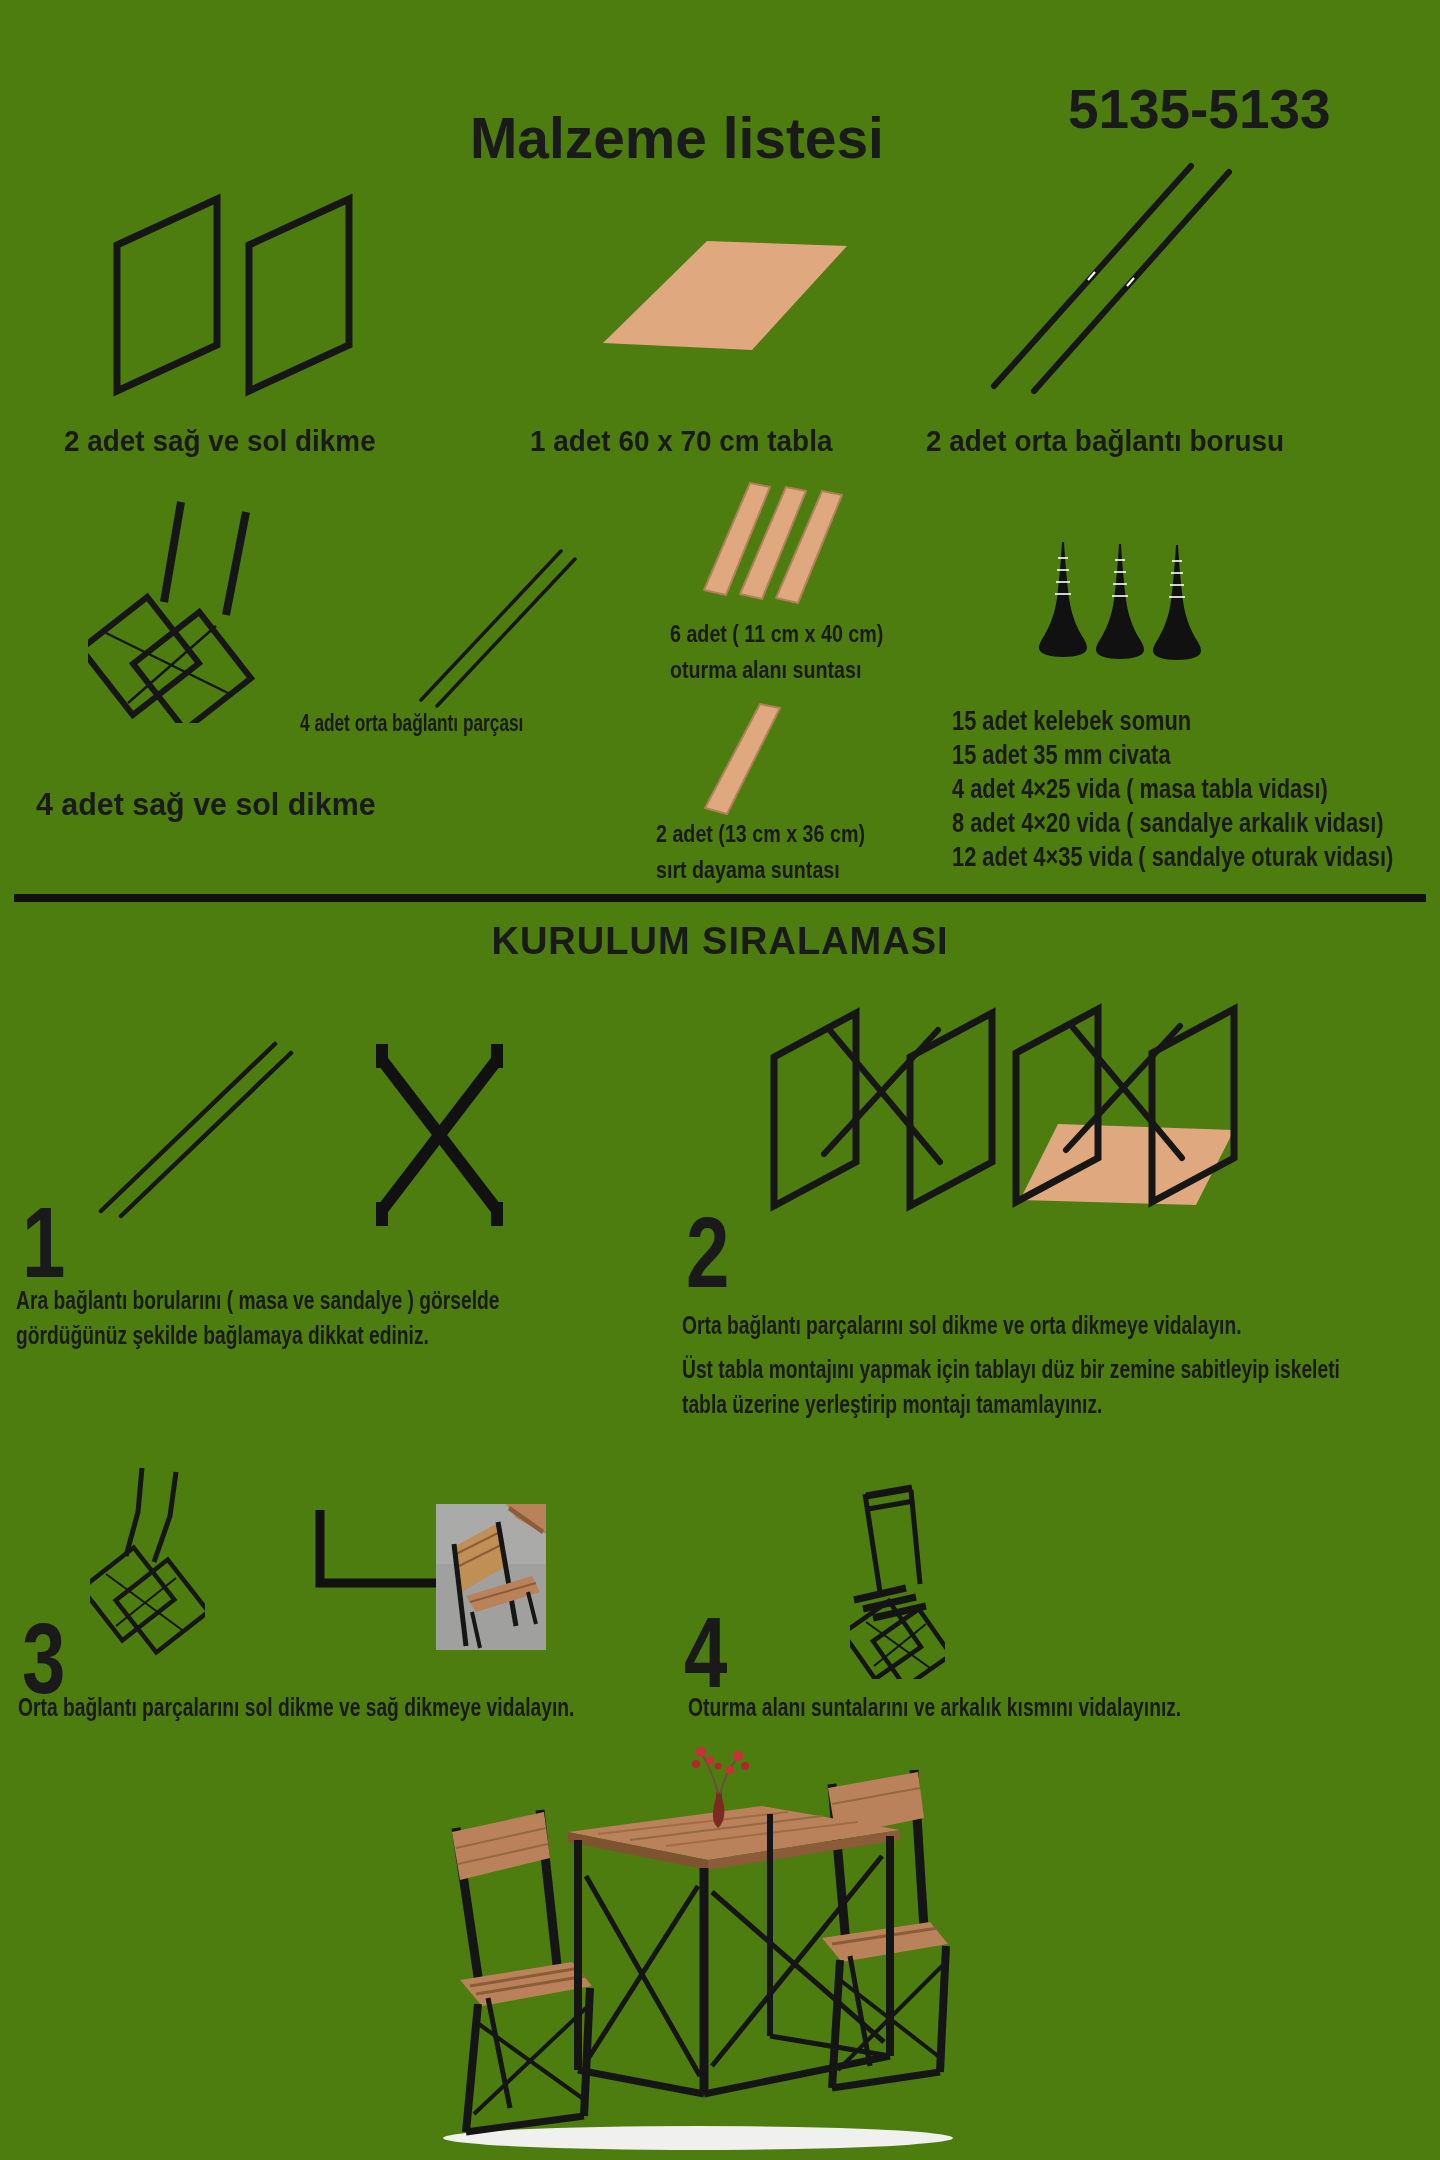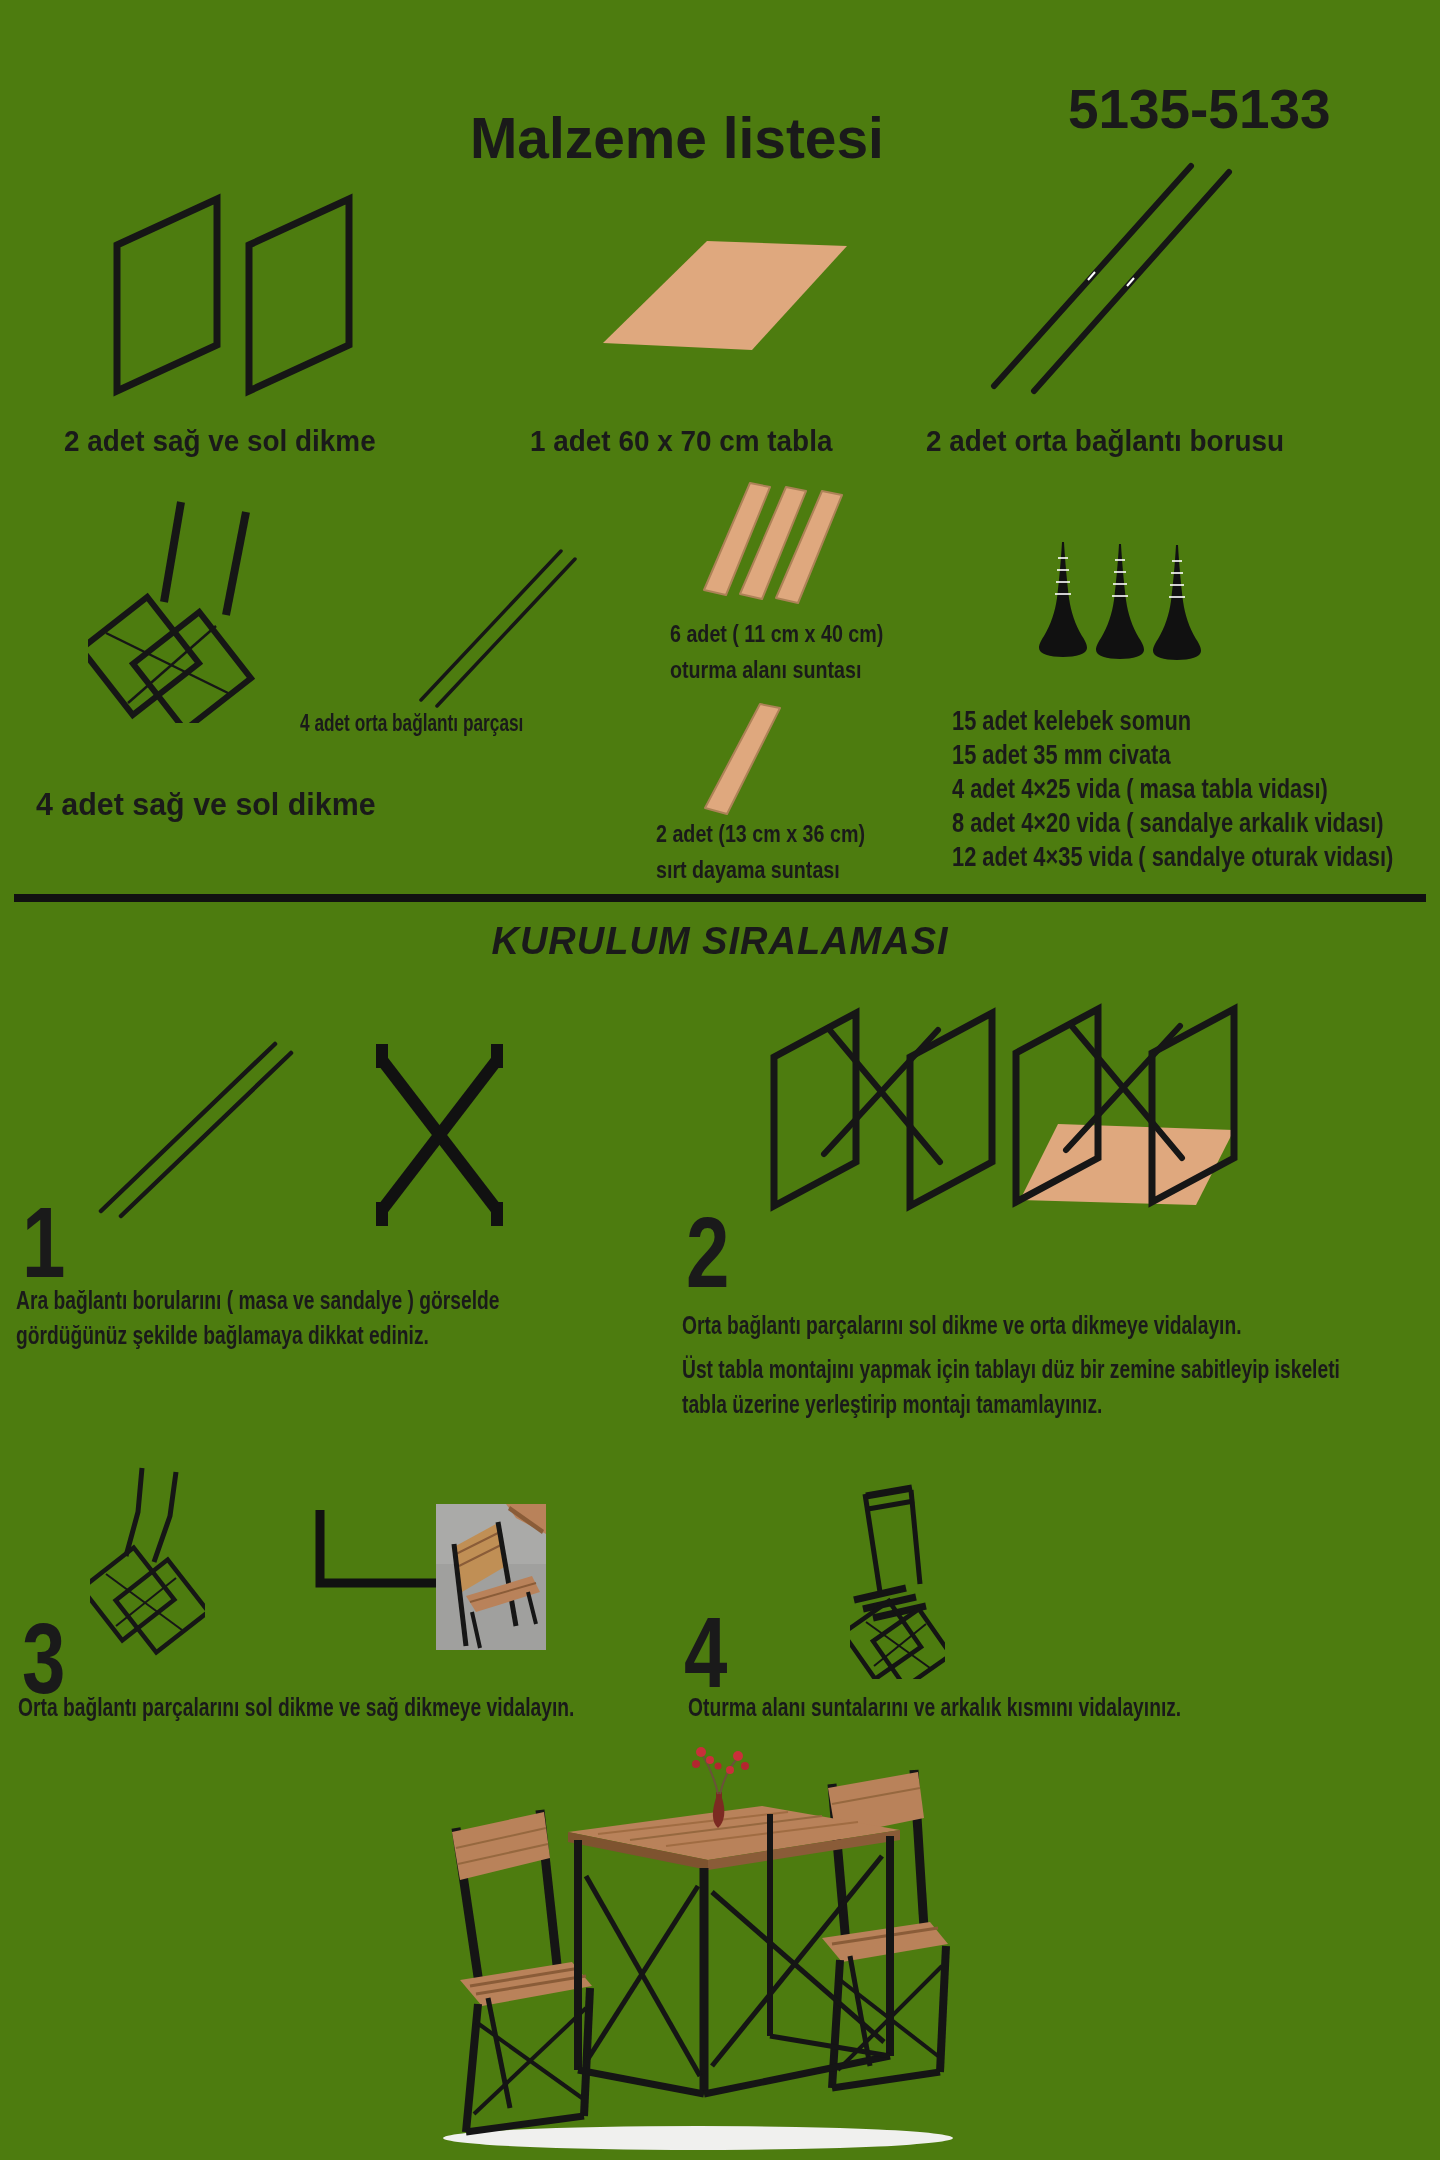--- a/index.html
+++ b/index.html
@@ -138,21 +138,21 @@
 
   <div class="abs" style="left:952px;top:704px;">
     <div class="t-hw nw">15 adet kelebek somun</div>
     <div class="t-hw nw">15 adet 35 mm civata</div>
     <div class="t-hw nw">4 adet 4×25 vida ( masa tabla vidası)</div>
     <div class="t-hw nw">8 adet 4×20 vida ( sandalye arkalık vidası)</div>
     <div class="t-hw nw">12 adet 4×35 vida ( sandalye oturak vidası)</div>
   </div>
 
   <div class="abs divider" style="left:14px;top:894px;width:1412px;height:8px;"></div>
-  <div class="abs t-section" style="left:0;top:920px;width:1440px;text-align:center;font-style:italic;">KURULUM SIRALAMASI</div>
+  <div class="abs t-section" style="left:0;top:920px;width:1440px;text-align:center;">KURULUM SIRALAMASI</div>
 
   <div class="abs" style="left:95px;top:1035px;">
     <svg width="200" height="185" viewBox="0 0 200 185">
       <g stroke="#161616" stroke-width="4.5" stroke-linecap="round">
         <line x1="6" y1="176" x2="180" y2="9"></line>
         <line x1="26" y1="181" x2="196" y2="18"></line>
       </g>
     </svg>
   </div>
   <div class="abs" style="left:372px;top:1040px;">

